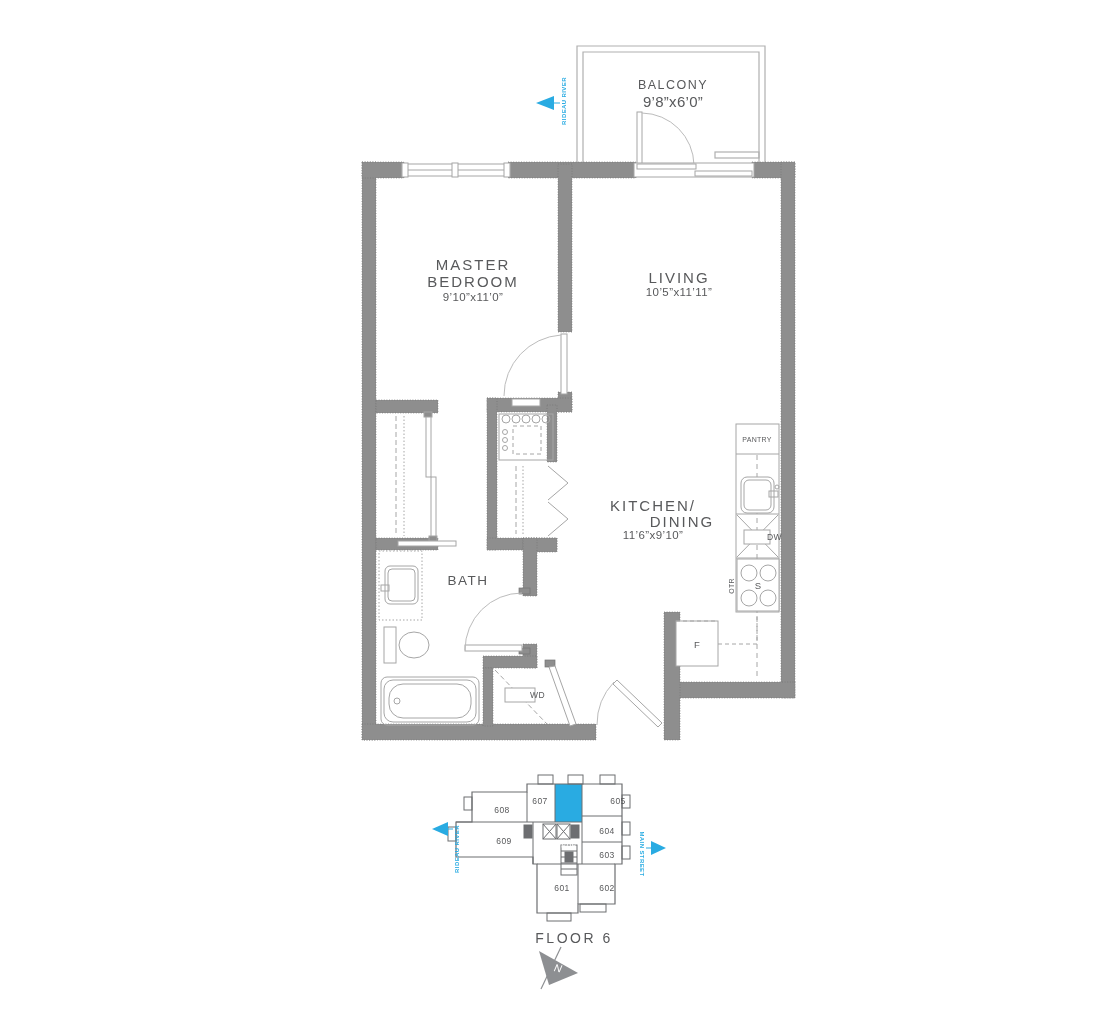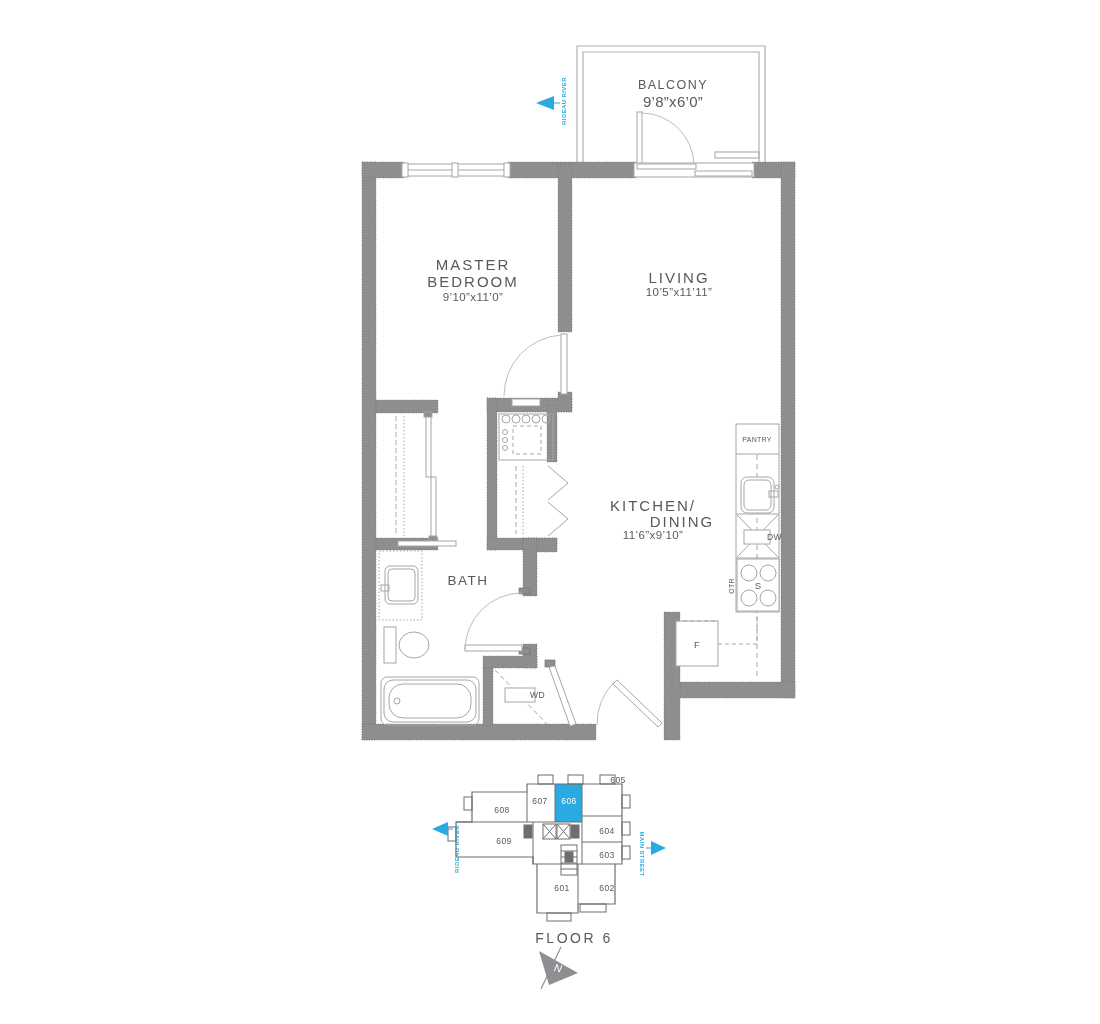--- a/index.html
+++ b/index.html
@@ -249,22 +249,22 @@
 <div class="lbl fix" style="left:757px;top:537px;">DW</div>
 <div class="lbl fix-lg" style="left:758px;top:586px;">S</div>
 <div class="lbl fix-xs rot-l" style="left:731px;top:586px;">OTR</div>
 <div class="lbl fix-lg" style="left:697px;top:645px;">F</div>
 <div class="lbl fix" style="left:520px;top:695px;">WD</div>
 
 <div class="lbl unit" style="left:562px;top:888px;">601</div>
 <div class="lbl unit" style="left:607px;top:888px;">602</div>
 <div class="lbl unit" style="left:607px;top:855px;">603</div>
 <div class="lbl unit" style="left:607px;top:831px;">604</div>
-<div class="lbl unit" style="left:606px;top:780px;padding-left:24px;">605</div>
-<div class="lbl unit unit-hl" style="left:569px;top:801px;">606</div>
+<div class="lbl unit" style="left:606px;top:801px;padding-left:24px;">605</div>
+<div class="lbl unit unit-hl" style="left:569px;top:846px;">606</div>
 <div class="lbl unit" style="left:540px;top:801px;">607</div>
 <div class="lbl unit" style="left:502px;top:810px;">608</div>
 <div class="lbl unit" style="left:504px;top:841px;">609</div>
 
 <div class="lbl floor" style="left:574px;top:938px;">FLOOR 6</div>
 <div class="lbl north" style="left:558px;top:968px;">N</div>
 
 <div class="lbl vblue rot-l" style="left:564px;top:101px;">RIDEAU RIVER</div>
 <div class="lbl vblue rot-l" style="left:457px;top:849px;">RIDEAU RIVER</div>
 <div class="lbl vblue rot-r" style="left:642px;top:854px;">MAIN STREET</div>

